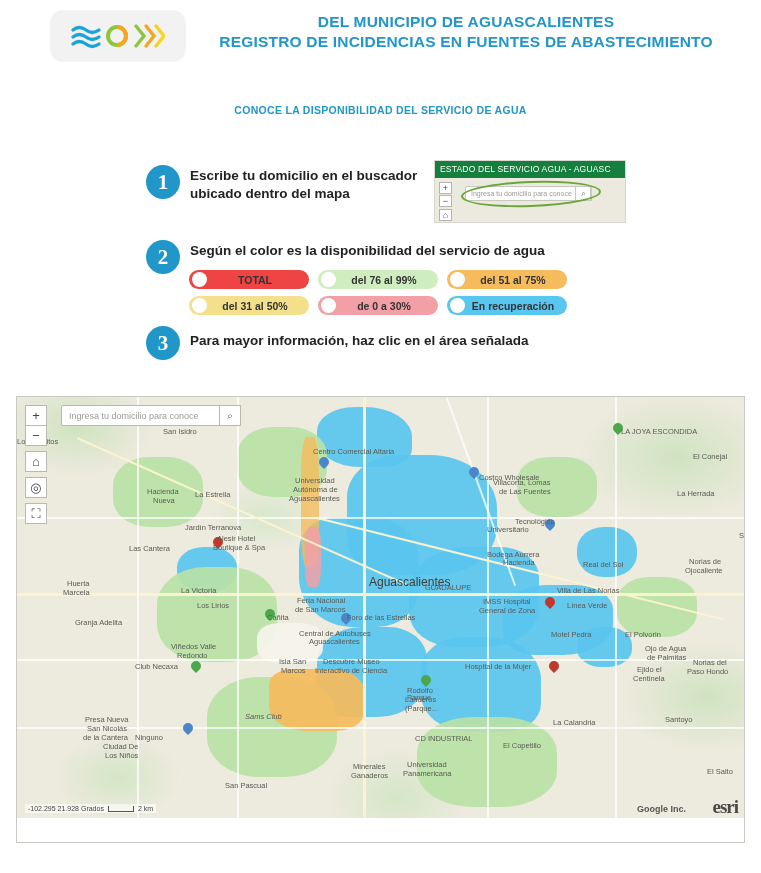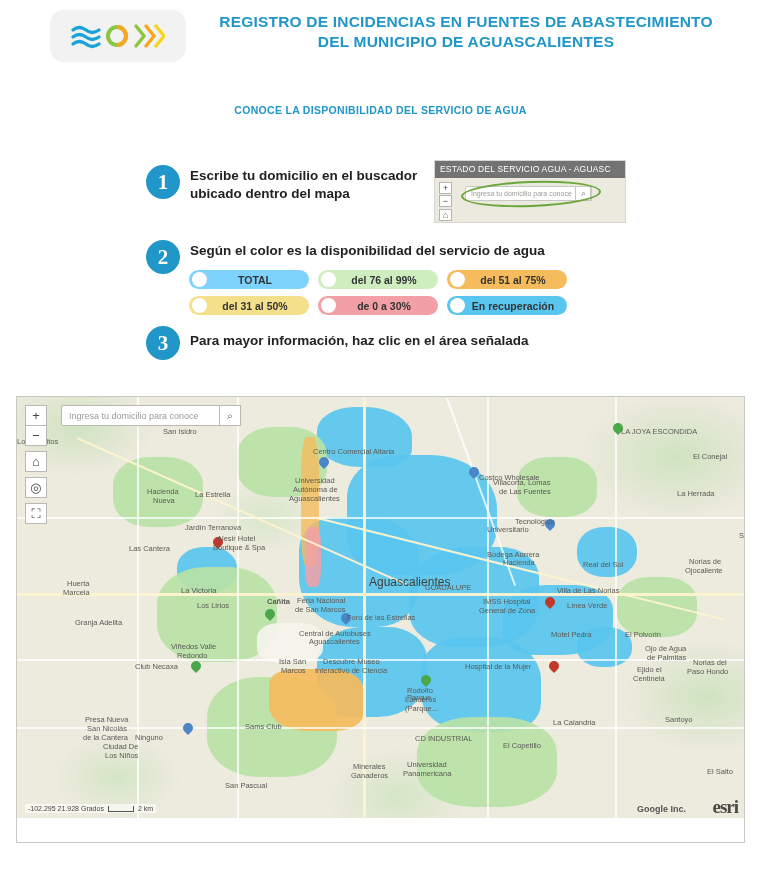--- a/index.html
+++ b/index.html
@@ -67,21 +67,21 @@
   .s1-text  { left: 190px; top: 7px; width: 250px; }
 
   .map-thumb {
     position: absolute; left: 434px; top: 0px;
     width: 192px; height: 63px;
     background: #e9eae4;
     overflow: hidden;
     border: 1px solid #d8d8d2;
   }
   .mt-header {
-    height: 17px; background: #737373; color: #fff;
+    height: 17px; background: #15803d; color: #fff;
     font-size: 8.5px; padding: 3px 0 0 5px; white-space: nowrap;
     letter-spacing: .2px;
   }
   .mt-body { position: relative; height: 46px; background: #eceadf; }
   .mt-tool {
     position: absolute; left: 4px; width: 13px; height: 12px;
     background: #fff; border: 1px solid #b5b5b0;
     font-size: 9px; line-height: 10px; text-align: center; color: #444;
   }
   .mt-t1 { top: 4px; }
@@ -236,22 +236,22 @@
         <path d="M13 4 a9 9 0 0 1 0 18" fill="none" stroke="#f5a623" stroke-width="4"></path>
       </svg>
       <svg class="logo-chev" viewBox="0 0 32 28">
         <path d="M3 4 L11 14 L3 24" stroke="#8cc63f" stroke-width="3.4" fill="none" stroke-linecap="round"></path>
         <path d="M13 4 L21 14 L13 24" stroke="#f5a623" stroke-width="3.4" fill="none" stroke-linecap="round"></path>
         <path d="M23 4 L31 14 L23 24" stroke="#f5d623" stroke-width="3.4" fill="none" stroke-linecap="round"></path>
       </svg>
     </div>
 
     <div class="title-block">
+      <div class="title-line">DEL MUNICIPIO DE AGUASCALIENTES</div>
       <div class="title-line">REGISTRO DE INCIDENCIAS EN FUENTES DE ABASTECIMIENTO</div>
-      <div class="title-line">DEL MUNICIPIO DE AGUASCALIENTES</div>
     </div>
   </div>
 
   <div class="subtitle">CONOCE LA DISPONIBILIDAD DEL SERVICIO DE AGUA</div>
 
   <div class="steps">
 
     <div class="step">
       <div class="step-badge s1-badge">1</div>
       <div class="step-text s1-text">Escribe tu domicilio en el buscador ubicado dentro del mapa</div>
@@ -269,21 +269,21 @@
       </div>
     </div>
 
     <div class="step">
       <div class="step-badge s2-badge">2</div>
       <div class="step-text s2-text">Según el color es la disponibilidad del servicio de agua</div>
     </div>
 
     <div class="legend">
       <div class="legend-row">
-        <div class="chip" style="background:#7dd3fc">
+        <div class="chip" style="background:#ef4444">
           <i class="dot"></i>
           <span class="lbl">TOTAL</span>
         </div>
         <div class="chip" style="background:#cfeec0">
           <i class="dot"></i>
           <span class="lbl">del 76 al 99%</span>
         </div>
         <div class="chip" style="background:#f5bb5c">
           <i class="dot"></i>
           <span class="lbl">del 51 al 75%</span>
@@ -425,21 +425,21 @@
           <div class="maplabel" style="left: 540px; top: 189px;">Villa de Las Norias</div>
           <div class="maplabel" style="left: 50px; top: 182px;">Huerta</div>
           <div class="maplabel" style="left: 46px; top: 191px;">Marcela</div>
           <div class="maplabel" style="left: 164px; top: 189px;">La Victoria</div>
           <div class="maplabel" style="left: 466px; top: 200px;">IMSS Hospital</div>
           <div class="maplabel" style="left: 462px; top: 209px;">General de Zona</div>
           <div class="maplabel" style="left: 550px; top: 204px;">Línea Verde</div>
           <div class="maplabel" style="left: 280px; top: 199px;">Feria Nacional</div>
           <div class="maplabel" style="left: 278px; top: 208px;">de San Marcos</div>
           <div class="maplabel" style="left: 180px; top: 204px;">Los Lirios</div>
-          <div class="maplabel" style="left: 250px; top: 200px; font-weight: bold;">Cañita</div>
+          <div class="maplabel" style="left: 250px; top: 216px;">Cañita</div>
           <div class="maplabel" style="left: 330px; top: 216px;">Foro de las Estrellas</div>
           <div class="maplabel" style="left: 58px; top: 221px;">Granja Adelita</div>
           <div class="maplabel" style="left: 282px; top: 232px;">Central de Autobuses</div>
           <div class="maplabel" style="left: 292px; top: 240px;">Aguascalientes</div>
           <div class="maplabel" style="left: 534px; top: 233px;">Motel Pedra</div>
           <div class="maplabel" style="left: 608px; top: 233px;">El Polvorin</div>
           <div class="maplabel" style="left: 154px; top: 245px;">Viñedos Valle</div>
           <div class="maplabel" style="left: 160px; top: 254px;">Redondo</div>
           <div class="maplabel" style="left: 628px; top: 247px;">Ojo de Agua</div>
           <div class="maplabel" style="left: 630px; top: 256px;">de Palmitas</div>
@@ -455,21 +455,21 @@
           <div class="maplabel" style="left: 616px; top: 277px;">Centinela</div>
           <div class="maplabel" style="left: 390px; top: 296px;">Parque</div>
           <div class="maplabel" style="left: 390px; top: 289px;">Rodolfo</div>
           <div class="maplabel" style="left: 388px; top: 298px;">Landeros</div>
           <div class="maplabel" style="left: 388px; top: 307px;">(Parque...</div>
           <div class="maplabel" style="left: 68px; top: 318px;">Presa Nueva</div>
           <div class="maplabel" style="left: 70px; top: 327px;">San Nicolás</div>
           <div class="maplabel" style="left: 66px; top: 336px;">de la Cantera</div>
           <div class="maplabel" style="left: 536px; top: 321px;">La Calandria</div>
           <div class="maplabel" style="left: 648px; top: 318px;">Santoyo</div>
-          <div class="maplabel" style="left: 228px; top: 325px;">Sams Club</div>
+          <div class="maplabel" style="left: 228px; top: 315px; font-style: italic;">Sams Club</div>
           <div class="maplabel" style="left: 118px; top: 336px;">Ninguno</div>
           <div class="maplabel" style="left: 86px; top: 345px;">Ciudad De</div>
           <div class="maplabel" style="left: 88px; top: 354px;">Los Niños</div>
           <div class="maplabel" style="left: 398px; top: 337px;">CD INDUSTRIAL</div>
           <div class="maplabel" style="left: 486px; top: 344px;">El Copetillo</div>
           <div class="maplabel" style="left: 336px; top: 365px;">Minerales</div>
           <div class="maplabel" style="left: 334px; top: 374px;">Ganaderos</div>
           <div class="maplabel" style="left: 390px; top: 363px;">Universidad</div>
           <div class="maplabel" style="left: 386px; top: 372px;">Panamericana</div>
           <div class="maplabel" style="left: 208px; top: 384px; text-align: center;">San Pascual</div>

